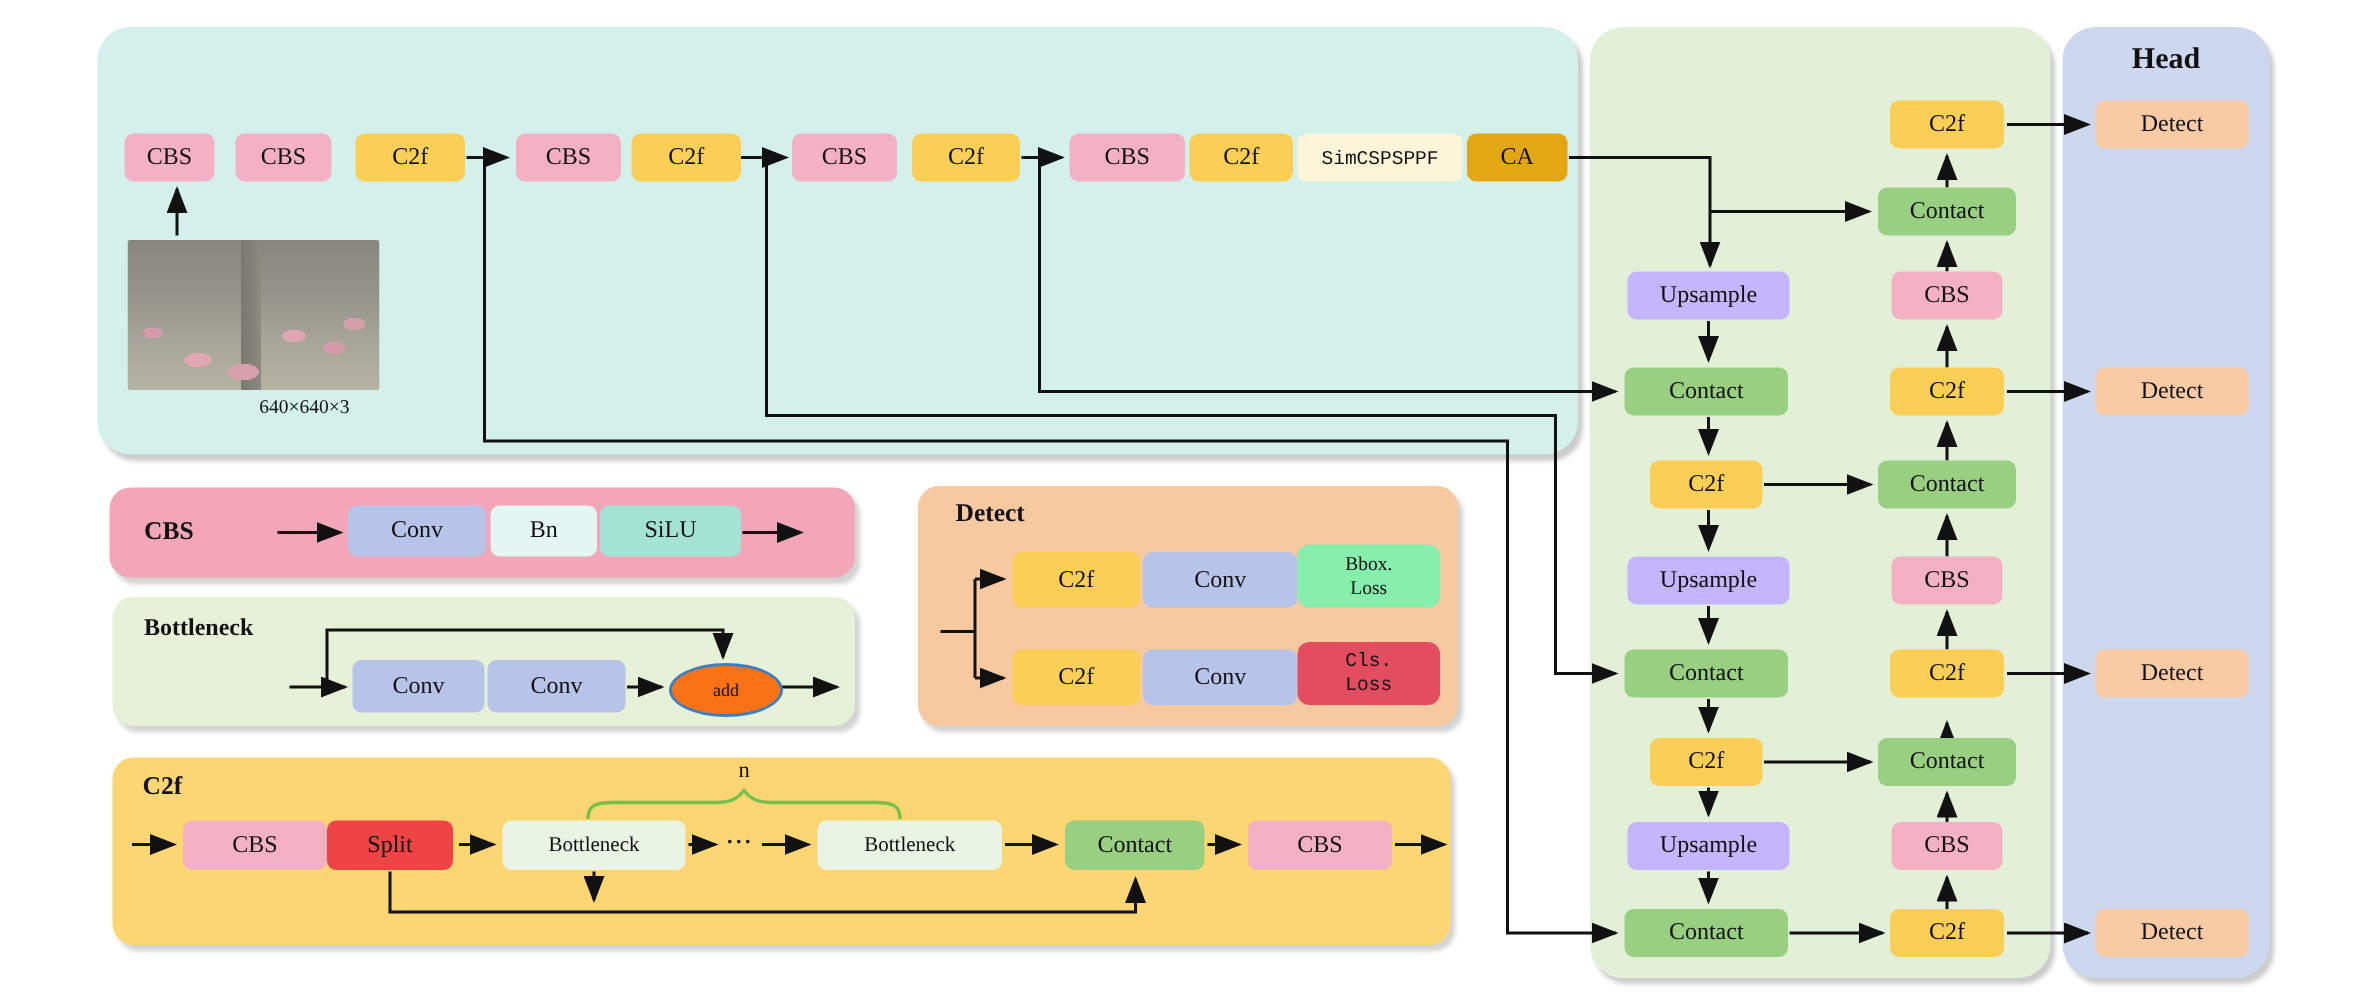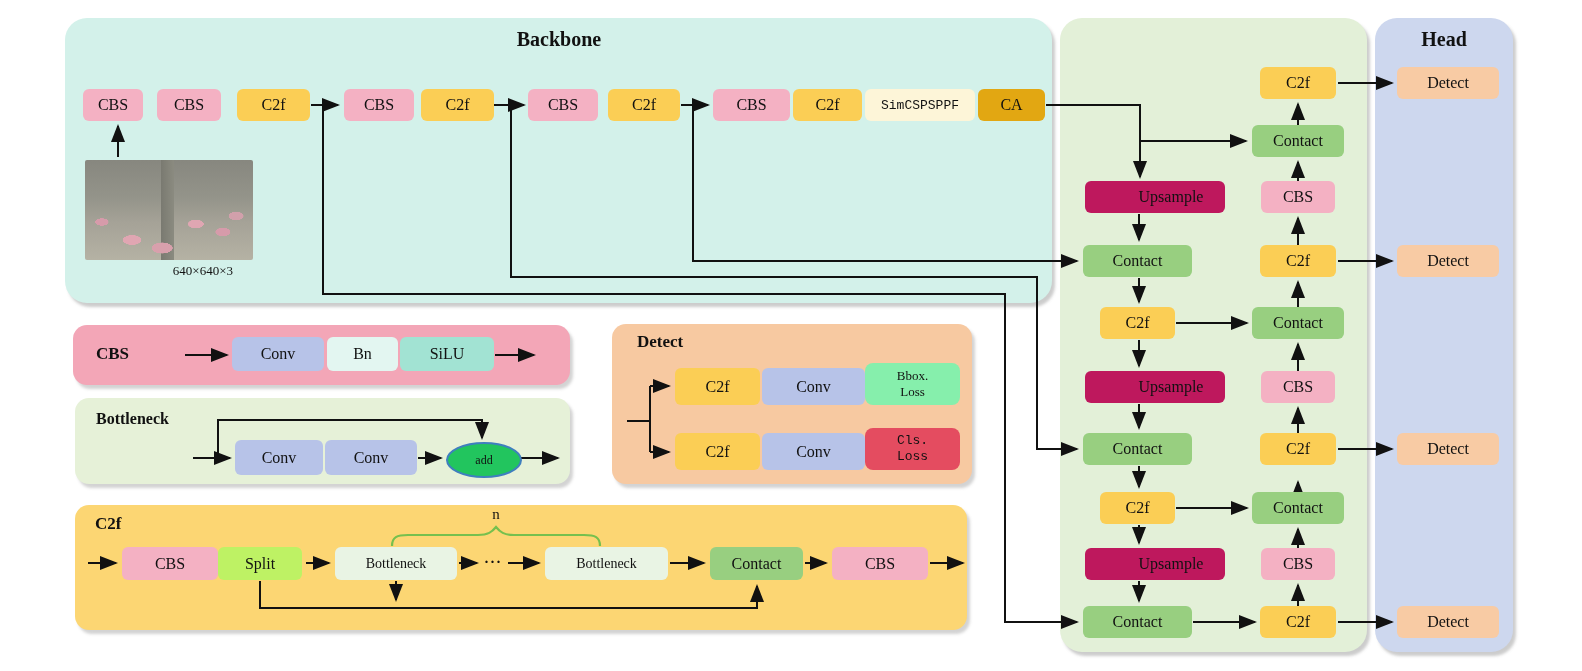--- a/index.html
+++ b/index.html
@@ -9,33 +9,33 @@
   .legend{position:absolute;border-radius:14px;box-shadow:3px 4px 3px rgba(110,110,110,.30);}
   .ptitle{position:absolute;font-weight:bold;font-size:20px;text-align:center;z-index:3;}
   .ltitle{position:absolute;font-weight:bold;font-size:17px;z-index:3;}
   .box{position:absolute;display:flex;align-items:center;justify-content:center;
        border-radius:6px;font-size:16px;line-height:1;z-index:2;}
   .pink{background:#f4b1c3;}
   .yellow{background:#fbce55;}
   .cream{background:#fdf5d8;font-family:Liberation Mono, monospace;}
   .gold{background:#e2a712;}
   .green{background:#98cf80;}
-  .gray{background:#be185d;padding-left:32px;}
+  .gray{background:#c4b5fd;}
   .peach{background:#f8cba4;}
   .lavender{background:#b7c3e8;}
   .mint{background:#e3f6f1;}
   .aqua{background:#a2e3d3;}
-  .salmon{background:#bef264;font-family:Liberation Serif, serif;}
+  .salmon{background:#ef4444;font-family:Liberation Serif, serif;}
   .palegreen{background:#e9f4e4;}
   .orange{background:#86efac;}
   .red{background:#e44c60;}
   .loss{flex-direction:column;font-size:13px;line-height:1.2;border-radius:8px;}
   .small{font-size:13px;}
   .tiny{font-size:14px;}
-  .ellipse{border-radius:50%;background:#22c55e;border:2px solid #3f7fbe;font-size:12px;}
+  .ellipse{border-radius:50%;background:#f97316;border:2px solid #3f7fbe;font-size:12px;}
   #wires{position:absolute;left:0;top:0;z-index:1;pointer-events:none;}
   .caption{position:absolute;font-size:13px;text-align:center;z-index:2;}
   .nlabel{position:absolute;font-size:15px;text-align:center;z-index:2;}
   .dots{position:absolute;font-size:15px;font-weight:bold;text-align:center;z-index:2;letter-spacing:1px;}
   #pigimg{position:absolute;left:85px;top:160px;width:168px;height:100px;z-index:2;
     background:
       radial-gradient(ellipse 15px 8px at 28% 80%, #e0a6b2 60%, transparent 62%),
       radial-gradient(ellipse 17px 9px at 46% 88%, #d8a0ac 60%, transparent 62%),
       radial-gradient(ellipse 13px 7px at 66% 64%, #dfa6b2 60%, transparent 62%),
       radial-gradient(ellipse 12px 7px at 82% 72%, #d69baa 60%, transparent 62%),
@@ -52,21 +52,20 @@
 
   <div class="panel" style="left:65px;top:18px;width:987px;height:285px;background:#d3f1ea;"></div>
   <div class="panel" style="left:1060px;top:18px;width:307px;height:634px;background:#e3f0d8;"></div>
   <div class="panel" style="left:1375px;top:18px;width:138px;height:634px;background:#cdd7ee;"></div>
 
   <div class="legend" style="left:73px;top:325px;width:497px;height:60px;background:#f3a6b7;"></div>
   <div class="legend" style="left:75px;top:398px;width:495px;height:86px;background:#e6f1d8;"></div>
   <div class="legend" style="left:612px;top:324px;width:360px;height:160px;background:#f7c9a1;"></div>
   <div class="legend" style="left:75px;top:505px;width:892px;height:125px;background:#fcd673;"></div>
 
-  <div class="ptitle" style="left:459px;top:28px;width:200px;">Backbone</div>
   <div class="ptitle" style="left:1344px;top:28px;width:200px;">Head</div>
 
   <svg id="wires" width="1582" height="671" viewBox="0 0 1582 671" fill="none">
     <defs>
       <marker id="ah" markerWidth="9" markerHeight="7" refX="8" refY="3.5" orient="auto">
         <path d="M0,0 L9,3.5 L0,7 z" fill="#111"></path>
       </marker>
     </defs>
     <g stroke="#111" stroke-width="2">
 

